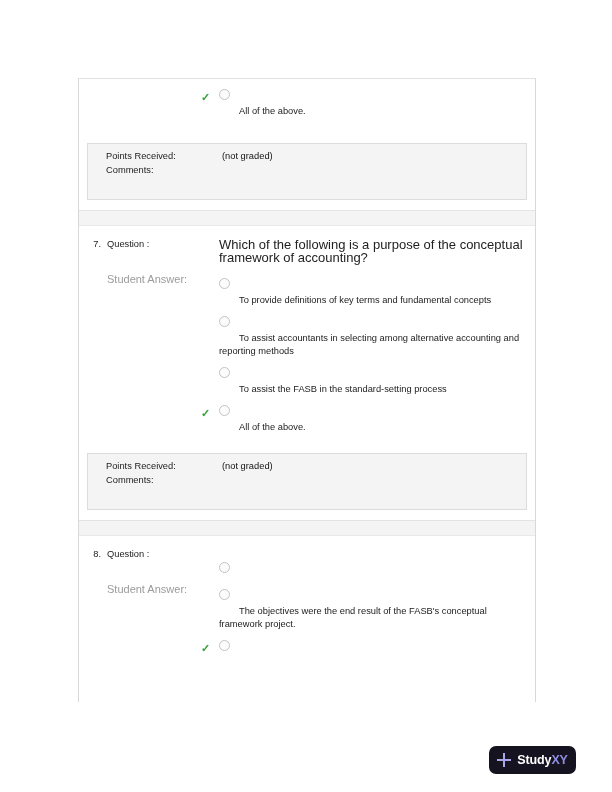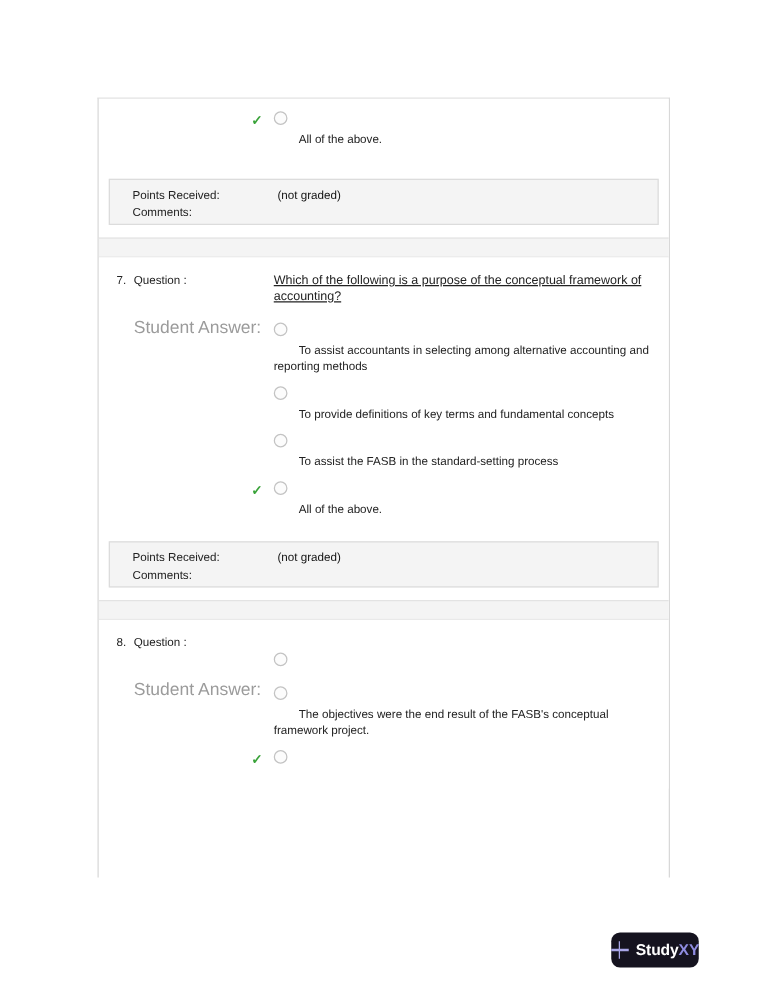--- a/index.html
+++ b/index.html
@@ -75,37 +75,36 @@
     box-sizing: border-box;
   }
 
   .q-label {
     font-size: 9.3px;
     color: #222;
     padding-top: 1px;
   }
 
   .q-label-muted {
-    font-size: 14px;
+    font-size: 11px;
     color: #9b9b9b;
     padding-top: 24px;
   }
 
   .q-content {
     flex: 1 1 auto;
     min-width: 0;
     box-sizing: border-box;
   }
 
   .q-text {
-    font-size: 10px;
+    font-size: 13px;
     line-height: 13px;
     color: #222;
     margin: 0 0 4px 0;
-    text-decoration: underline;
   }
 
   
   .answers {
     margin-top: 14px;
   }
 
   .answer-row {
     position: relative;
     padding-left: 0;
@@ -145,21 +144,21 @@
   }
 
   
   .graded-wrap {
     padding: 6px 8px 10px 8px;
   }
 
   .graded {
     background: #f4f4f4;
     border: 1px solid #dcdcdc;
-    padding: 7px 0 4px 0;
+    padding: 7px 0 24px 0;
   }
 
   .graded-row {
     display: flex;
     padding: 0 0 0 18px;
     margin-bottom: 4px;
   }
   .graded-row:last-child { margin-bottom: 0; }
 
   .graded-label {
@@ -181,21 +180,21 @@
     display: flex;
   }
   .top-partial .q-num { visibility: hidden; }
   .top-partial .q-labelcol { visibility: hidden; }
 
   
   .brand {
     position: absolute;
     left: 489px;
     top: 746px;
-    width: 70px;
+    width: 87px;
     height: 28px;
     background: #15131f;
     border-radius: 7px;
     display: flex;
     align-items: center;
     justify-content: center;
     gap: 6px;
   }
 
   .brand-plus {
@@ -270,26 +269,26 @@
         <div class="q-labelcol">
           <div class="q-label">Question :</div>
           <div class="q-label-muted">Student Answer:</div>
         </div>
         <div class="q-content">
           <p class="q-text">Which of the following is a purpose of the conceptual framework of accounting?</p>
           <div class="answers">
 
             <div class="answer-row">
               <span class="radio"></span>
+              <p class="answer-text">To provide definitions of key terms and fundamental concepts</p>
+            </div>
+
+            <div class="answer-row">
+              <span class="radio"></span>
               <p class="answer-text">To assist accountants in selecting among alternative accounting and reporting methods</p>
-            </div>
-
-            <div class="answer-row">
-              <span class="radio"></span>
-              <p class="answer-text">To provide definitions of key terms and fundamental concepts</p>
             </div>
 
             <div class="answer-row">
               <span class="radio"></span>
               <p class="answer-text">To assist the FASB in the standard-setting process</p>
             </div>
 
             <div class="answer-row">
               <span class="check">✓</span>
               <span class="radio"></span>

